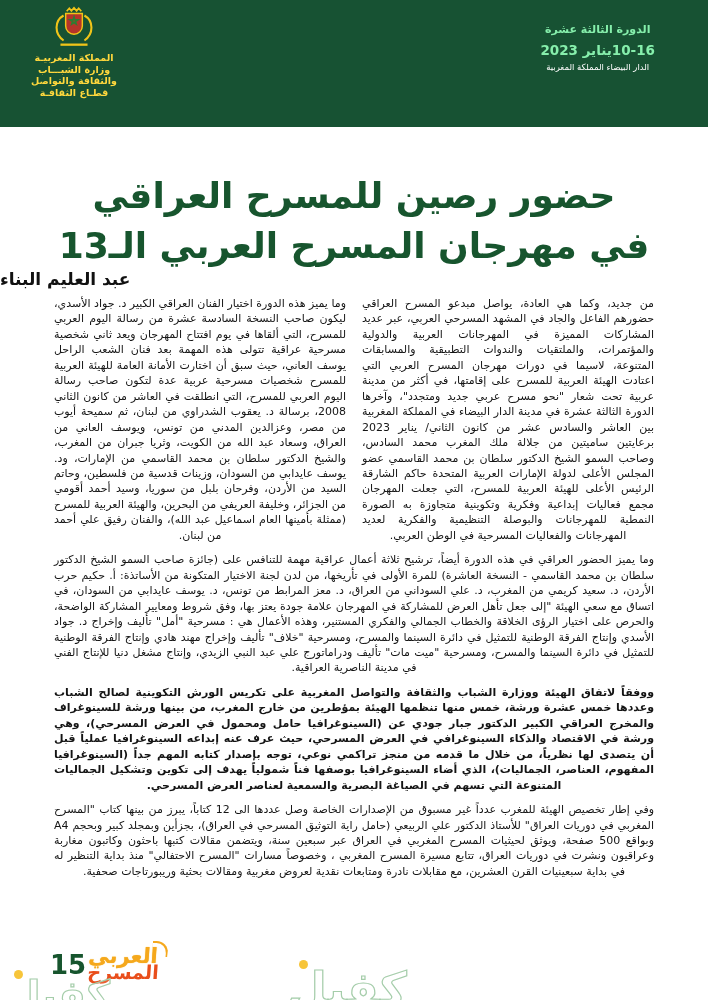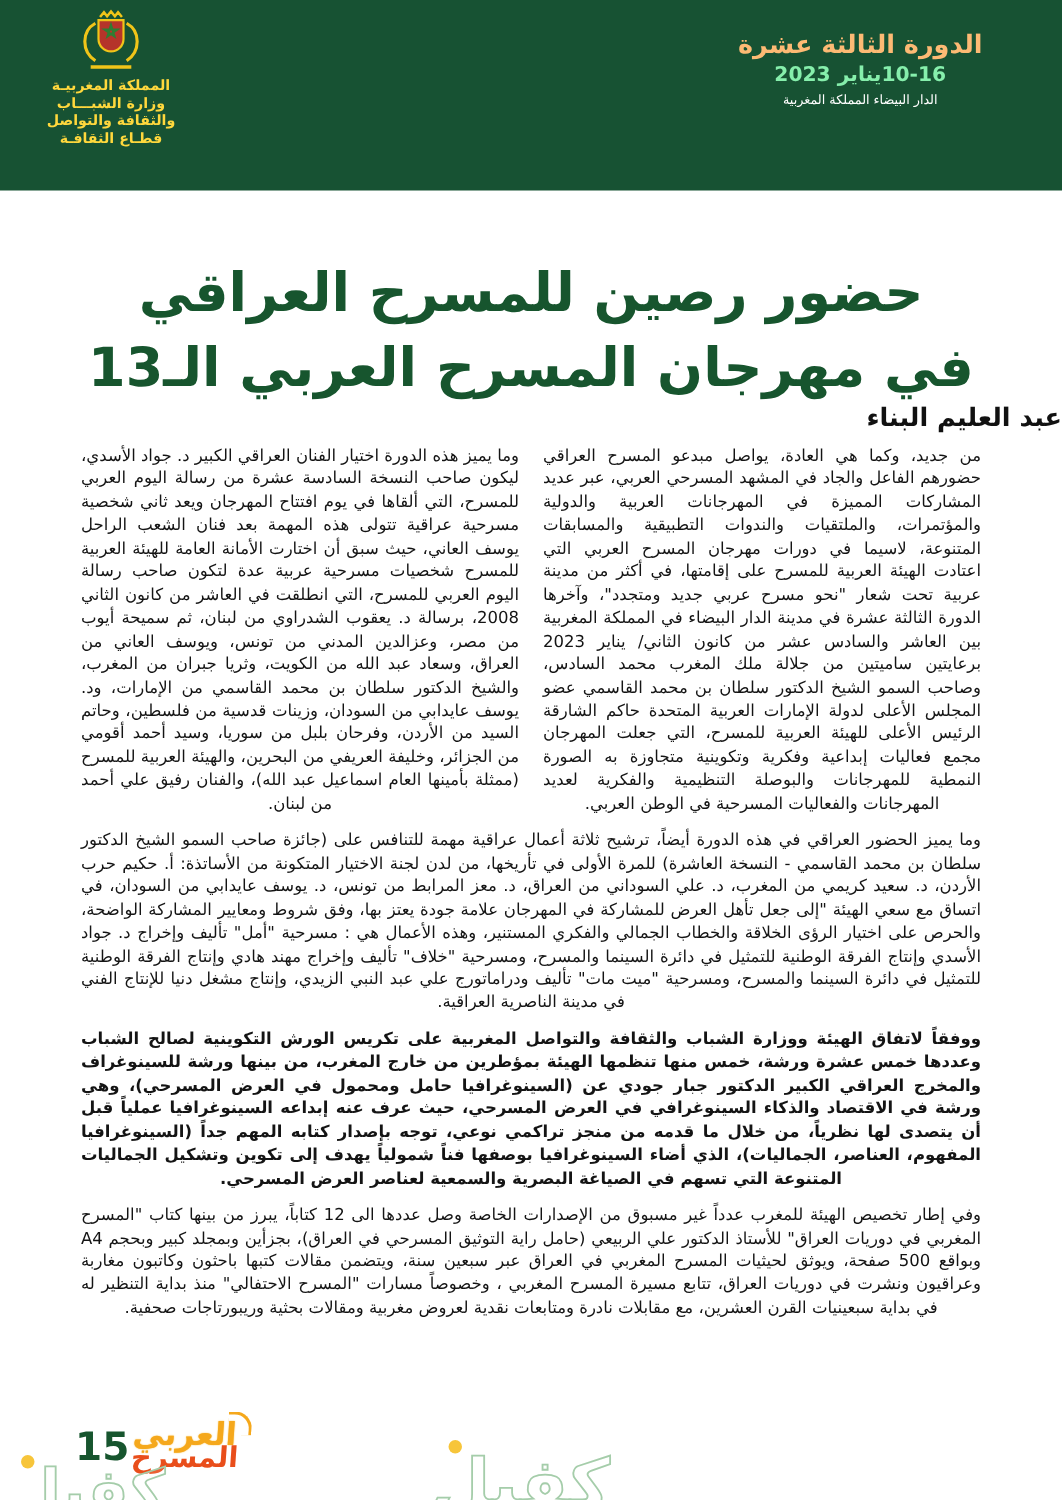--- a/index.html
+++ b/index.html
@@ -7,29 +7,29 @@
     position:relative;width:708px;height:1000px;margin:0 auto;
     background:#ffffff;overflow:hidden;direction:rtl;
     font-family:"DejaVu Sans",sans-serif;color:#1a1a1a;
   }
   
   .band{position:absolute;left:0;top:0;width:708px;height:127px;background:#175233;}
   .crest{position:absolute;left:18px;top:6px;width:112px;text-align:center;}
   .crest svg{display:block;margin:0 auto 2px auto;}
   .ministry{list-style:none;margin:0;padding:0;color:#ffd83d;font-size:9.5px;line-height:11.5px;font-weight:bold;text-align:center;}
   .session{position:absolute;right:53px;top:20px;text-align:center;}
-  .session-title{color:#fdba74;font-weight:bold;font-size:17px;line-height:20px;}
+  .session-title{color:#86efac;font-weight:bold;font-size:11px;line-height:20px;}
   .session-dates{color:#86efac;font-weight:bold;font-size:13.5px;line-height:20px;}
   .session-loc{color:#ffffff;font-size:8.5px;line-height:14px;}
   
   .headline{
     margin:23px 20px 0 20px;text-align:center;color:#17552e;
     font-size:36px;line-height:50px;font-weight:bold;letter-spacing:0;
   }
-  .author{margin:9px 0 10px 0;text-align:right;font-size:17px;font-weight:bold;color:#111;}
+  .author{margin:9px 0 10px 0;text-align:left;font-size:17px;font-weight:bold;color:#111;}
   
   .body-text{position:absolute;left:54px;top:296px;width:600px;}
   .body-text p{
     margin:0 0 9px 0;font-size:11px;line-height:15.45px;
     text-align:justify;text-align-last:center;color:#141414;
   }
   .intro{display:flex;gap:16px;margin-bottom:9px;}
   .intro p{flex:1 1 0;margin:0;}
   .para3{text-align-last:left;font-weight:bold;}
   

